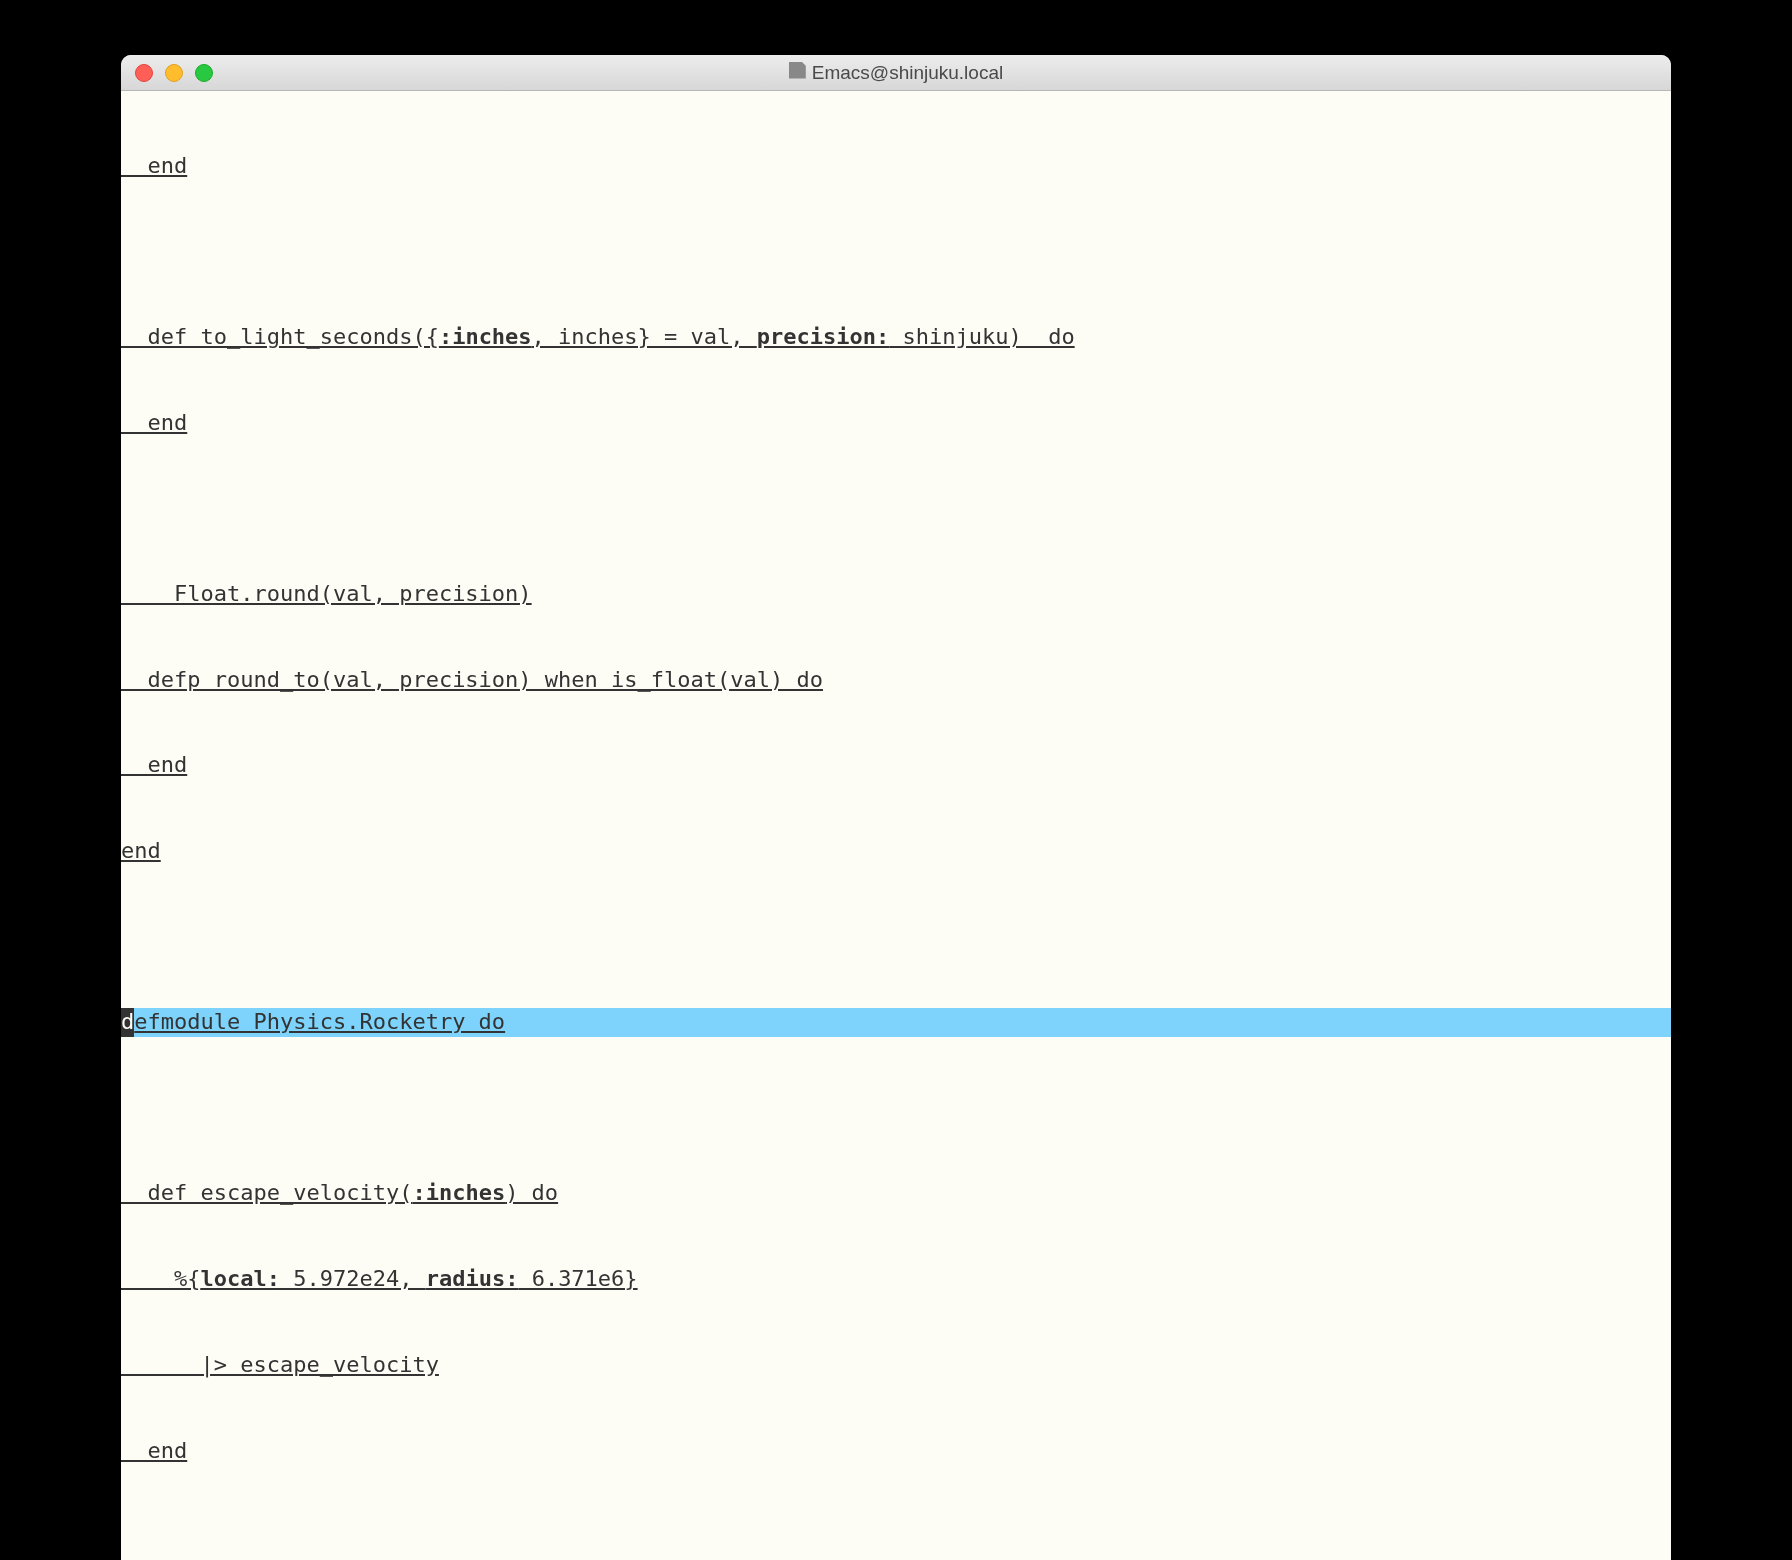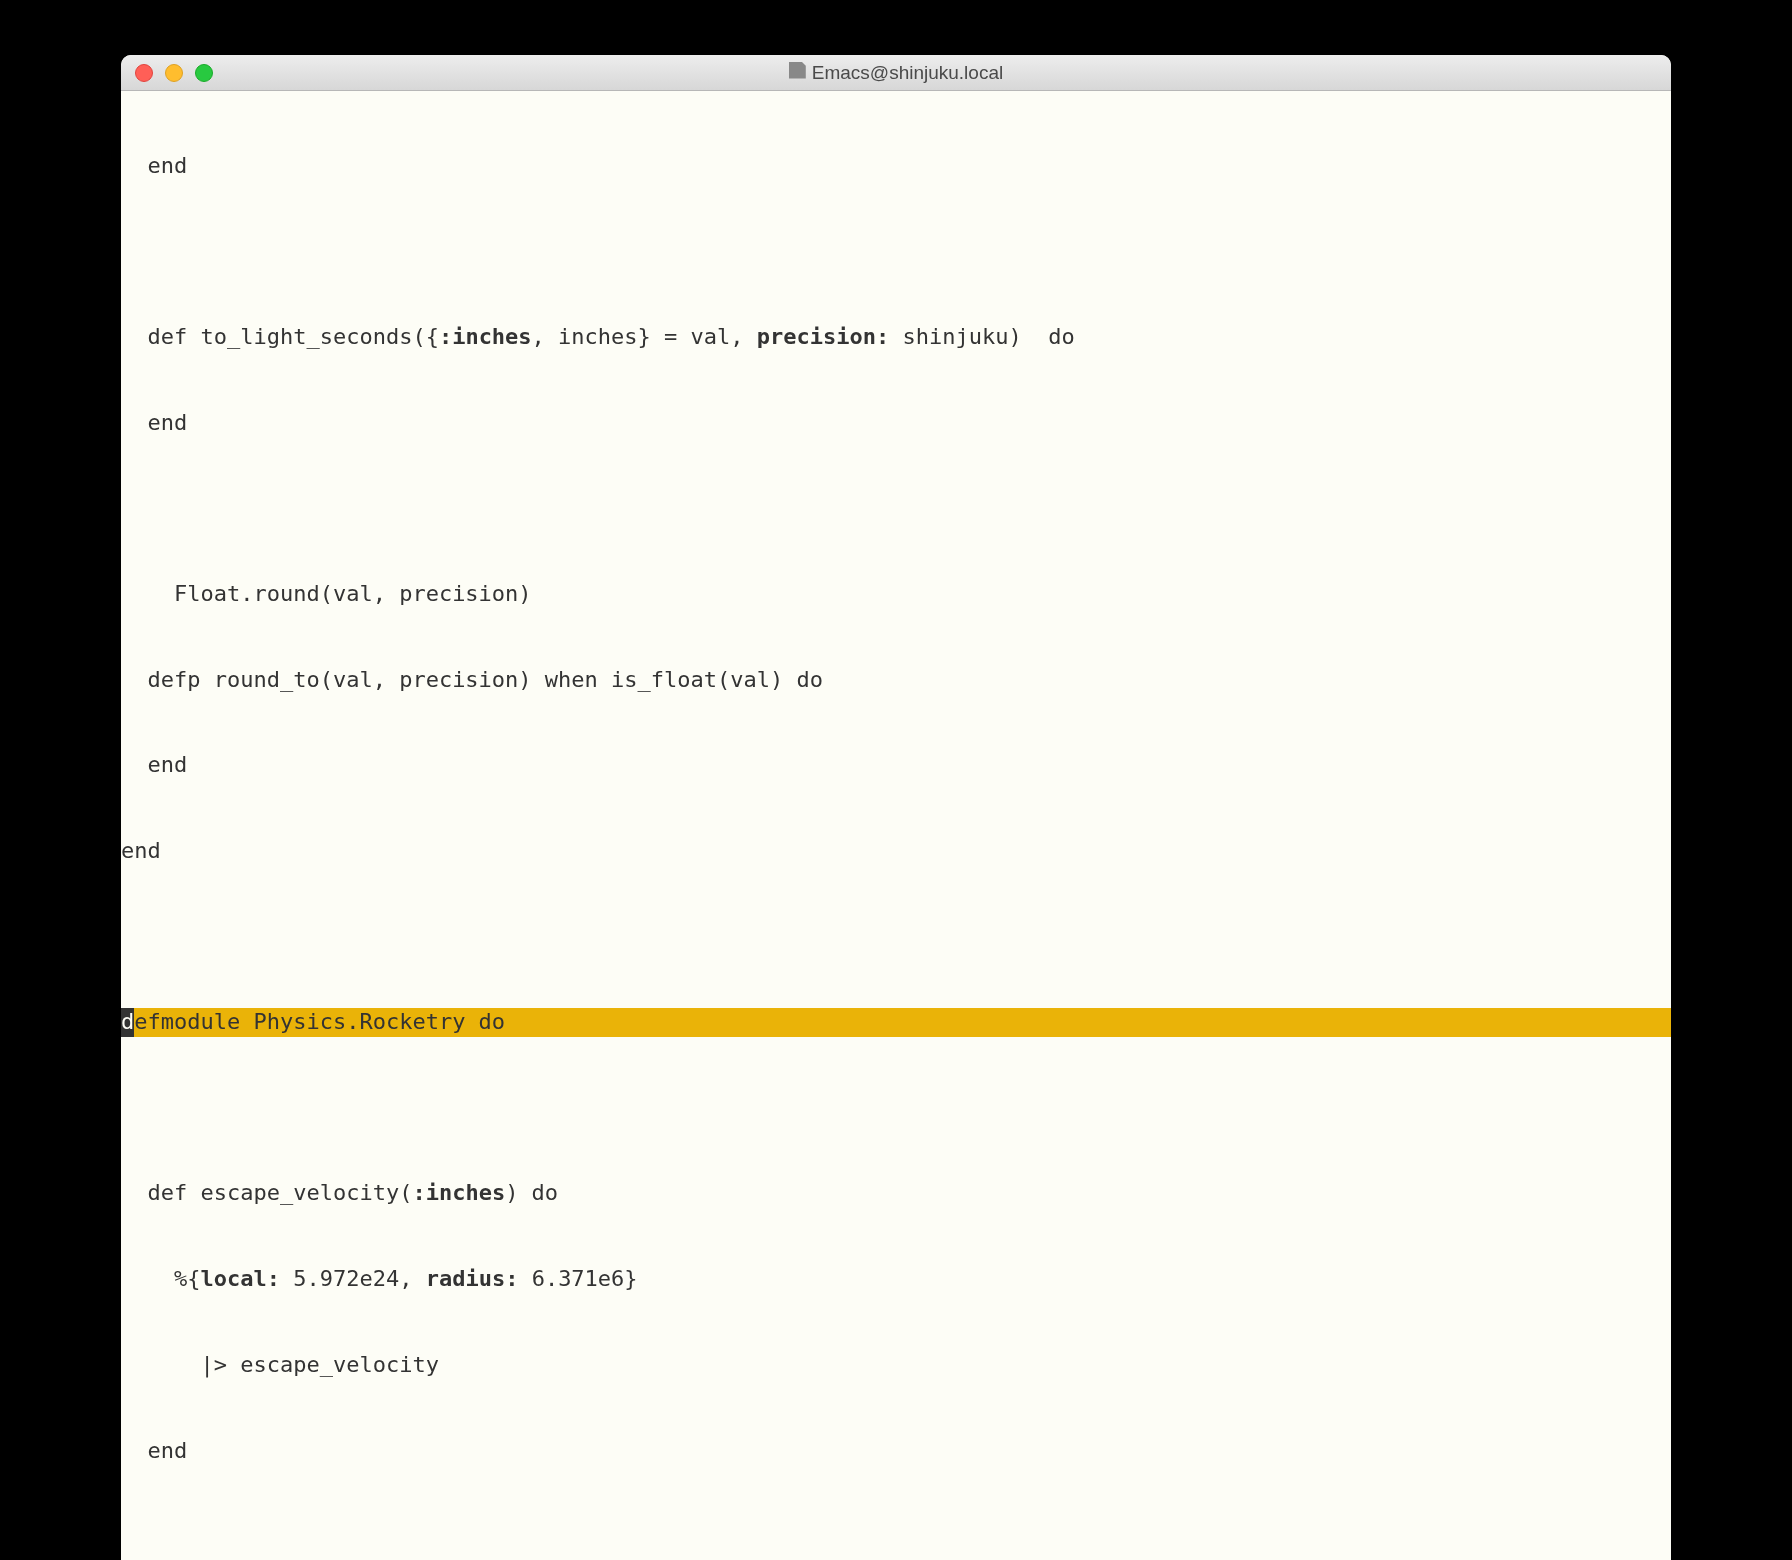--- a/index.html
+++ b/index.html
@@ -58,22 +58,22 @@
   }
   .editor {
     background: #fdfdf6;
     font-size: 22px;
     line-height: 1.3;
     color: #333;
     padding-top: 4px;
     white-space: pre;
     overflow: hidden;
   }
-  .code-line { padding: 0; }
-  .hl-line { background: #eab308; }
+  .code-line { padding: 0; text-decoration: underline; }
+  .hl-line { background: #7dd3fc; }
   .cursor {
     background: #333;
     color: #fdfdf6;
     display: inline-block;
   }
   .bold { font-weight: bold; text-align: right; }
   .blank { height: 28px; }
 </style>
 </head>
 <body>

